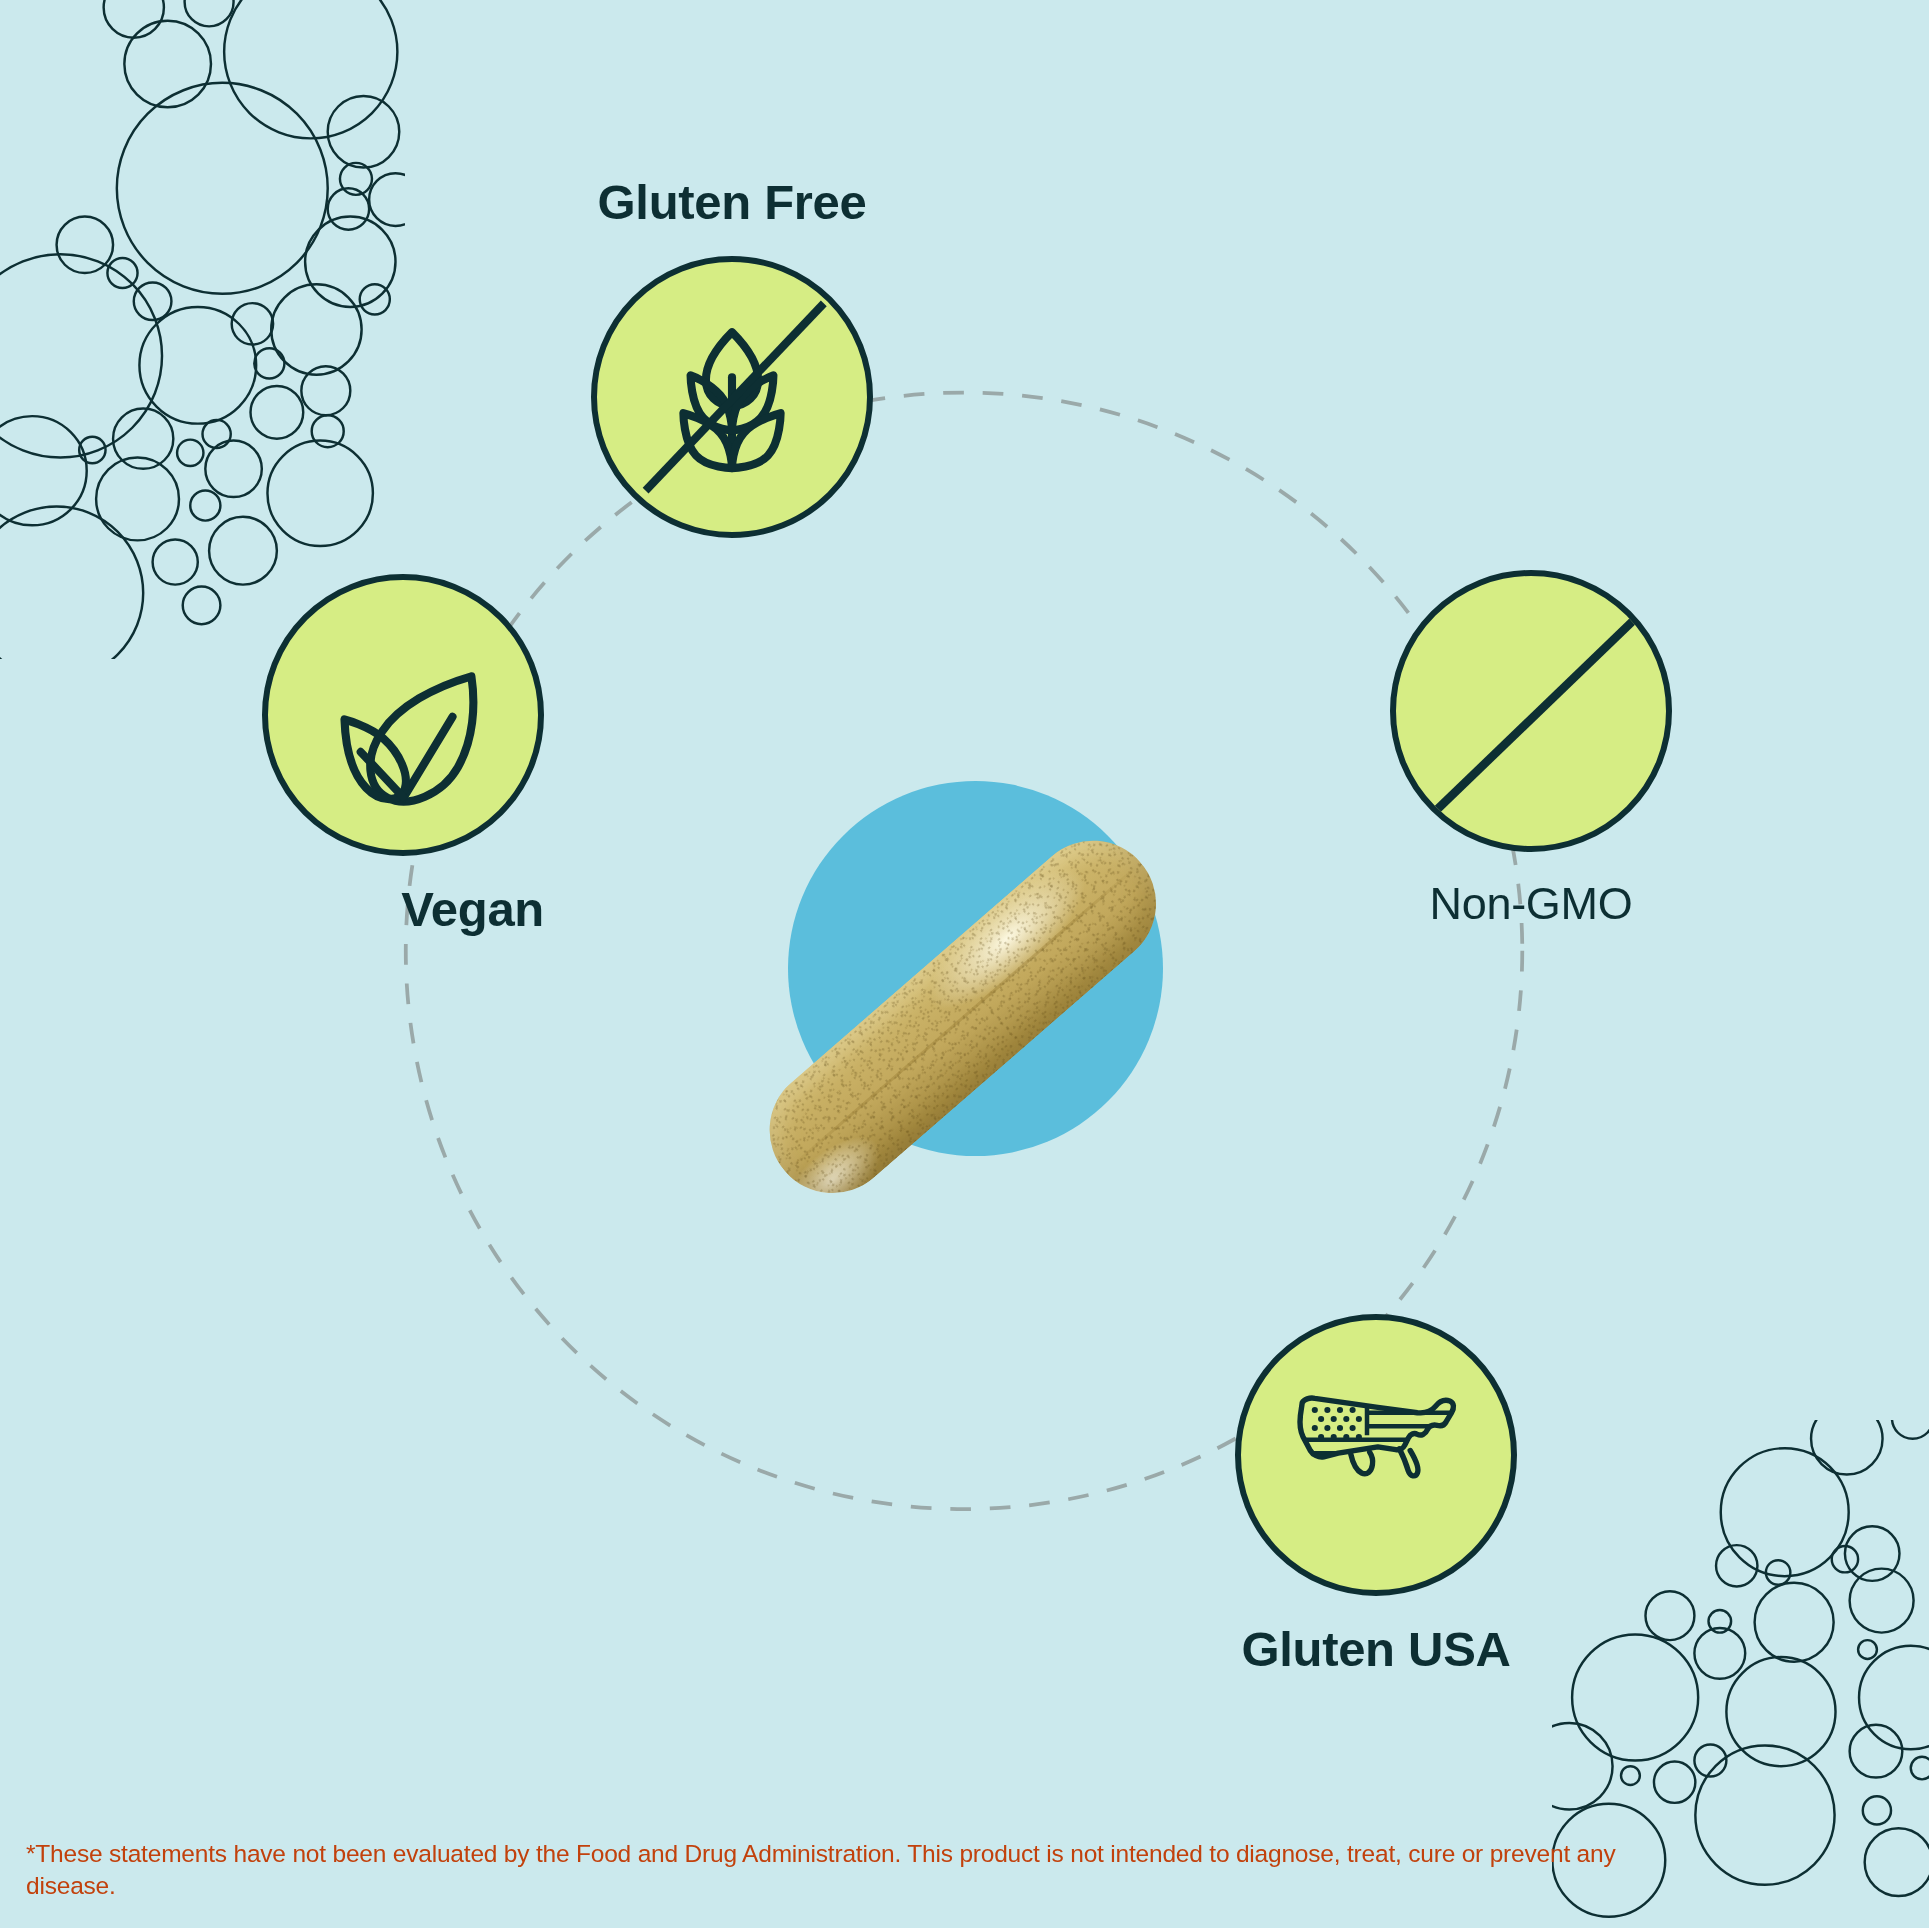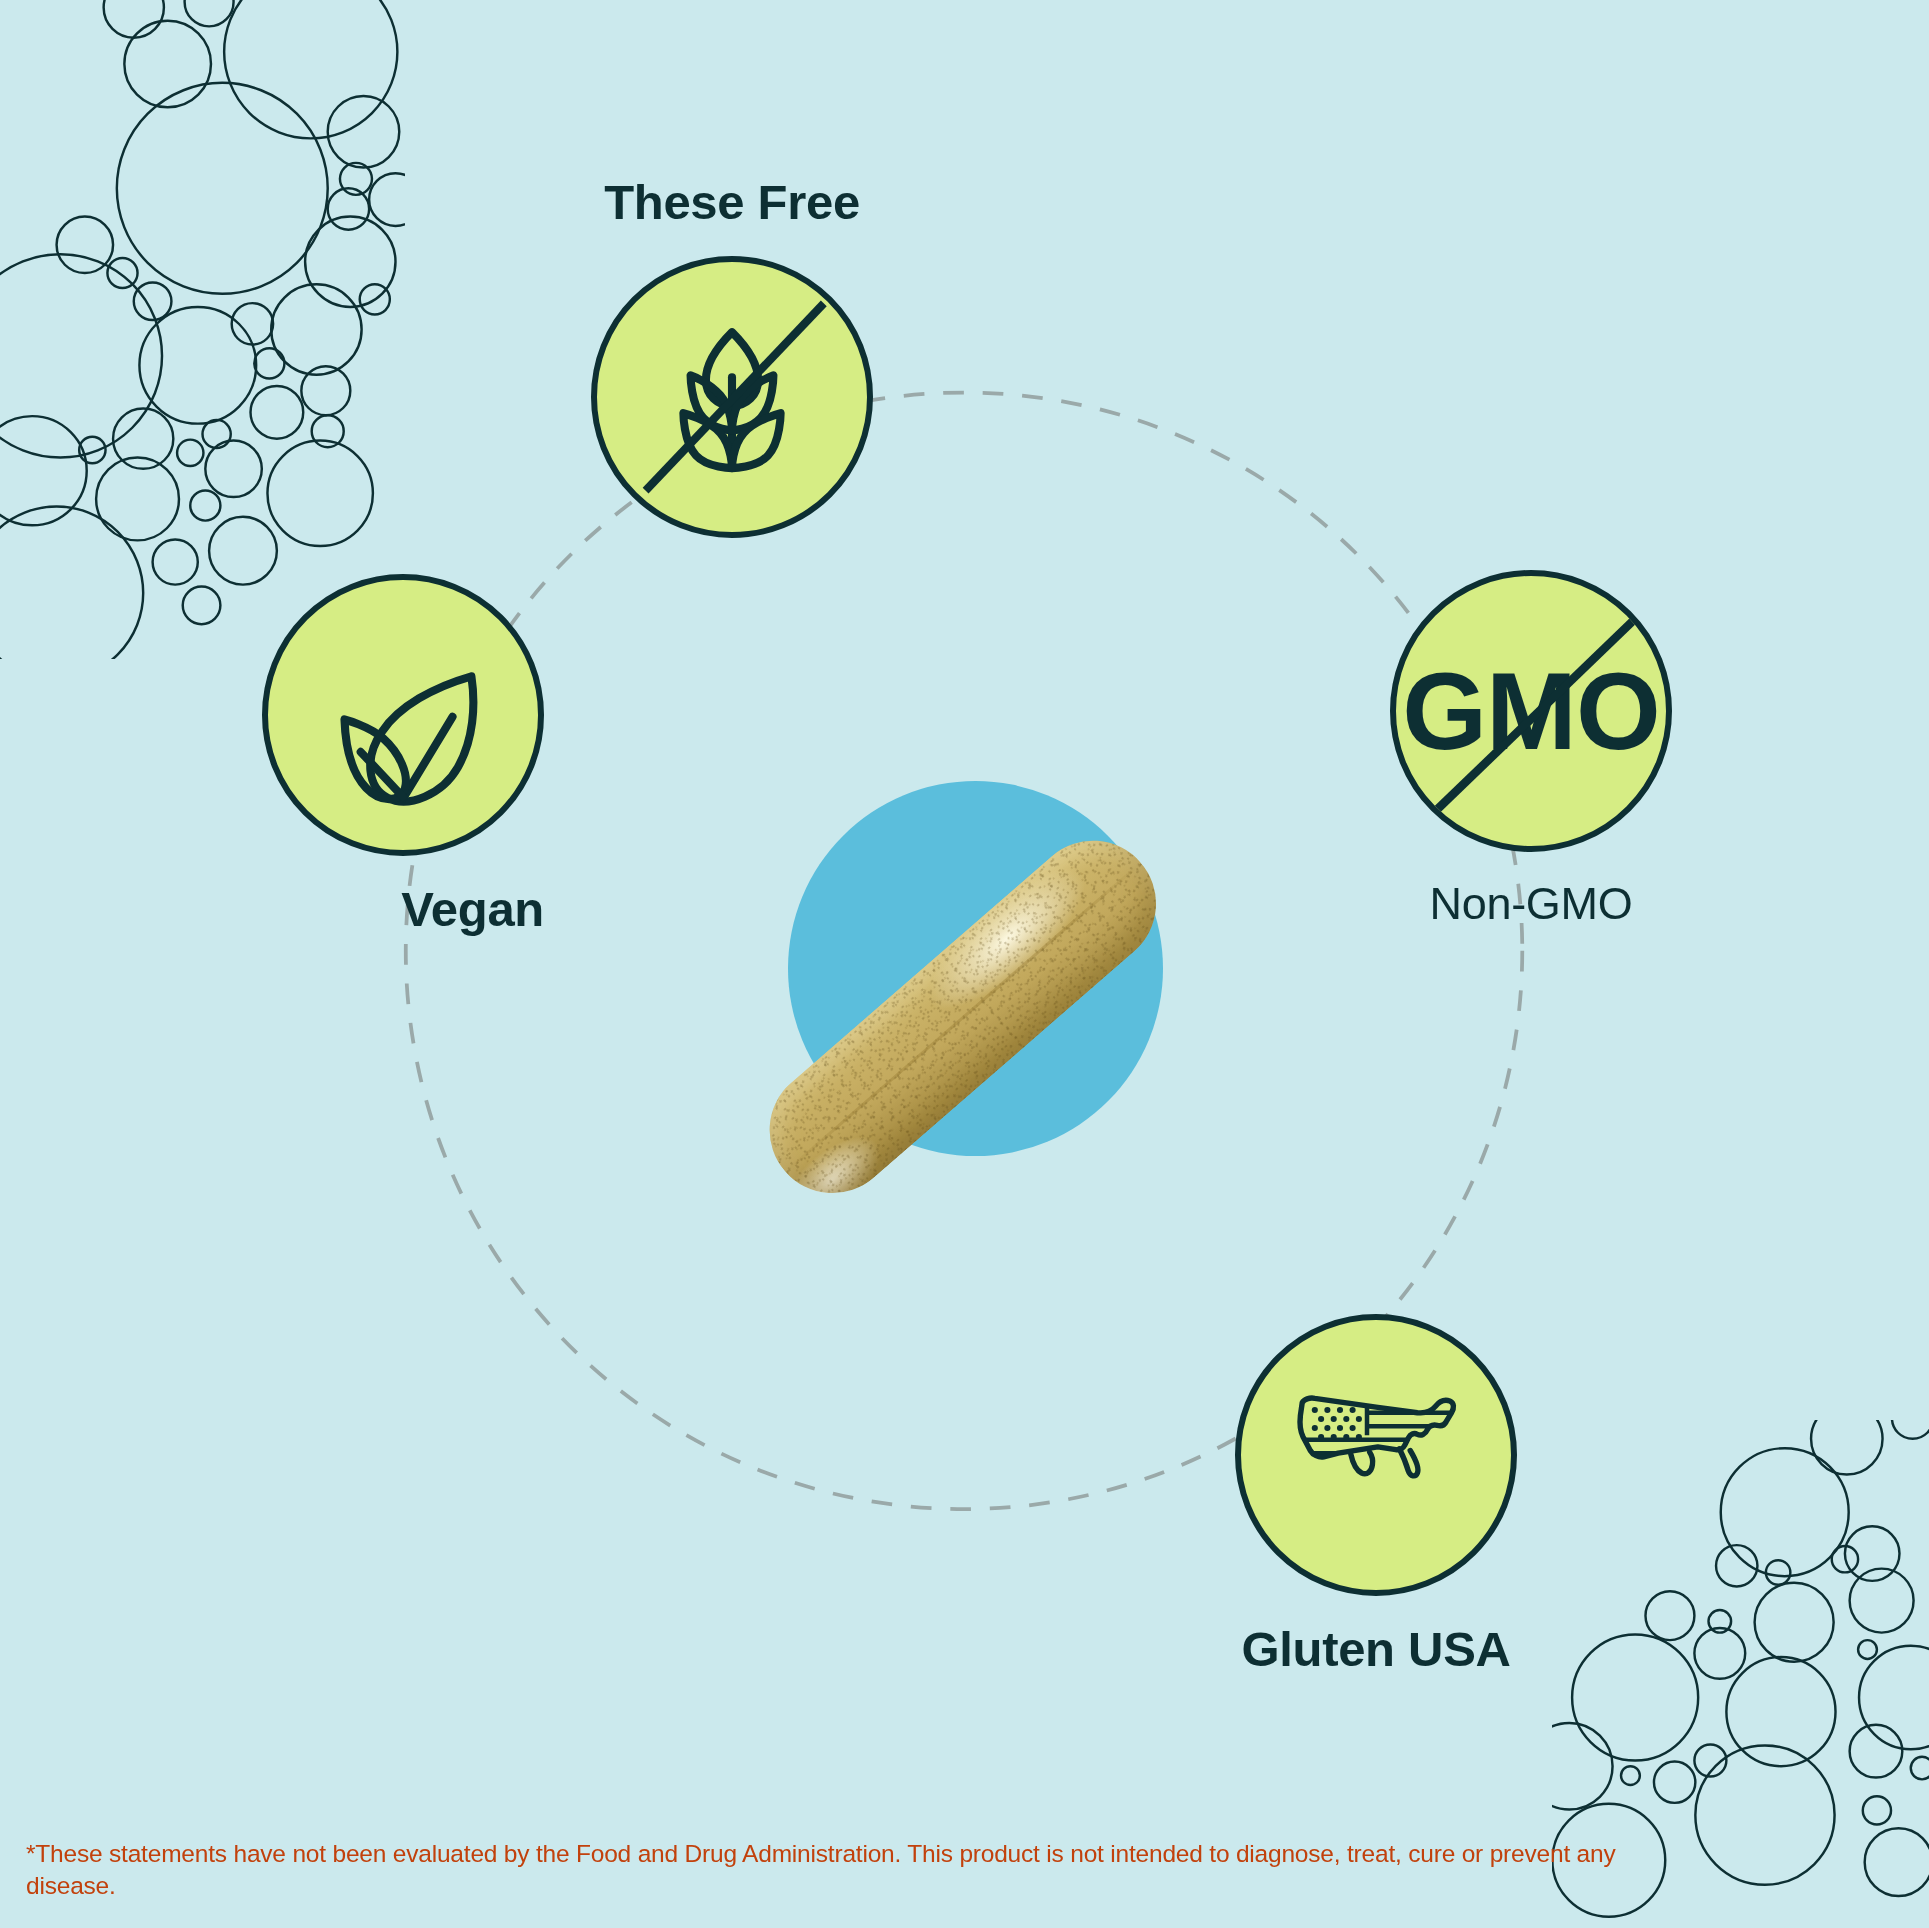--- a/index.html
+++ b/index.html
@@ -235,21 +235,21 @@
       <circle cx="60" cy="468" r="60"></circle>
       <circle cx="368" cy="470" r="36"></circle>
     </g>
   </svg>
 
   <svg class="ring-svg" viewBox="0 0 2049 2048">
     <circle cx="1024" cy="1010" r="593" fill="none" stroke="#9aa9a9" stroke-width="4" stroke-dasharray="22 20" stroke-linecap="butt"></circle>
   </svg>
 
   <div class="node label-above" style="left:591px; top:174px;">
-    <div class="node-label label-gap-top">These Free</div>
+    <div class="node-label label-gap-top">Gluten Free</div>
     <div class="badge">
       <svg width="282" height="282" viewBox="0 0 300 300">
         <g fill="none" stroke="#0d2f33" stroke-width="9" stroke-linecap="round" stroke-linejoin="round">
 
           <path d="M150 225 L150 128"></path>
 
           <path d="M150 78 C129 99 121 116 121 131 C121 148 134 160 150 160 C166 160 179 148 179 131 C179 116 171 99 150 78 Z"></path>
 
           <path d="M104 126 C104 126 104 158 118 173 C131 187 150 187 150 187 C150 187 150 163 137 148 C124 133 104 126 104 126 Z"></path>
           <path d="M196 126 C196 126 196 158 182 173 C169 187 150 187 150 187 C150 187 150 163 163 148 C176 133 196 126 196 126 Z"></path>
@@ -274,21 +274,20 @@
           <path d="M85 155 C86 185 93 214 109 231 C125 248 147 247 152 232 C157 216 146 192 128 176 C112 162 85 155 85 155 Z"></path>
           <path d="M103 191 L150 241"></path>
         </g>
       </svg>
     </div>
     <div class="node-label label-gap-bottom">Vegan</div>
   </div>
 
   <div class="node" style="left:1390px; top:570px;">
     <div class="badge">
-      <span class="gmo-text">GMO</span>
       <svg width="282" height="282" viewBox="0 0 300 300" style="position:absolute; left:0; top:0; z-index:2;">
         <path d="M40 252 L258 42" stroke="#0d2f33" stroke-width="9" fill="none" stroke-linecap="butt"></path>
       </svg>
     </div>
     <div class="node-label regular label-gap-bottom">Non-GMO</div>
   </div>
 
 
   <div class="node" style="left:1235px; top:1314px;">
     <div class="badge">

